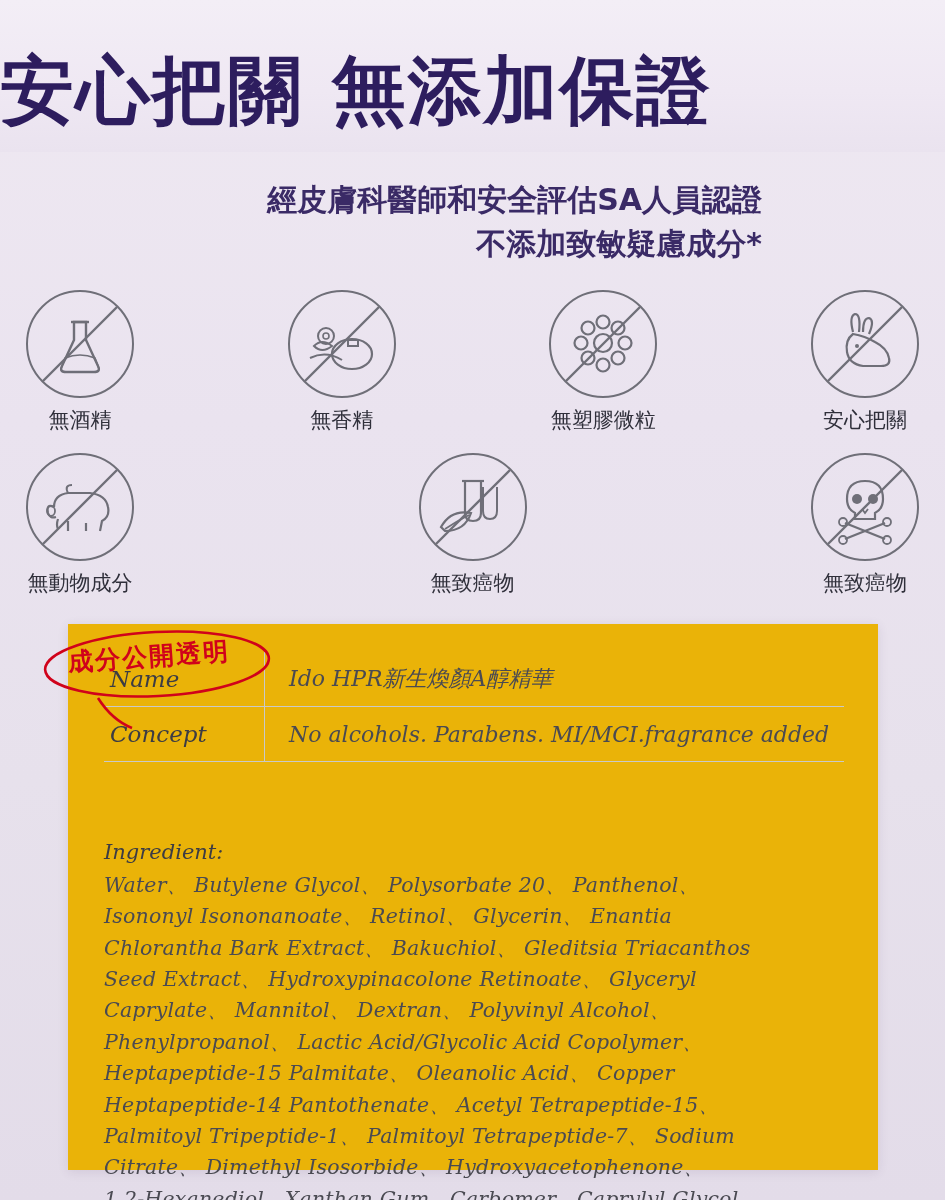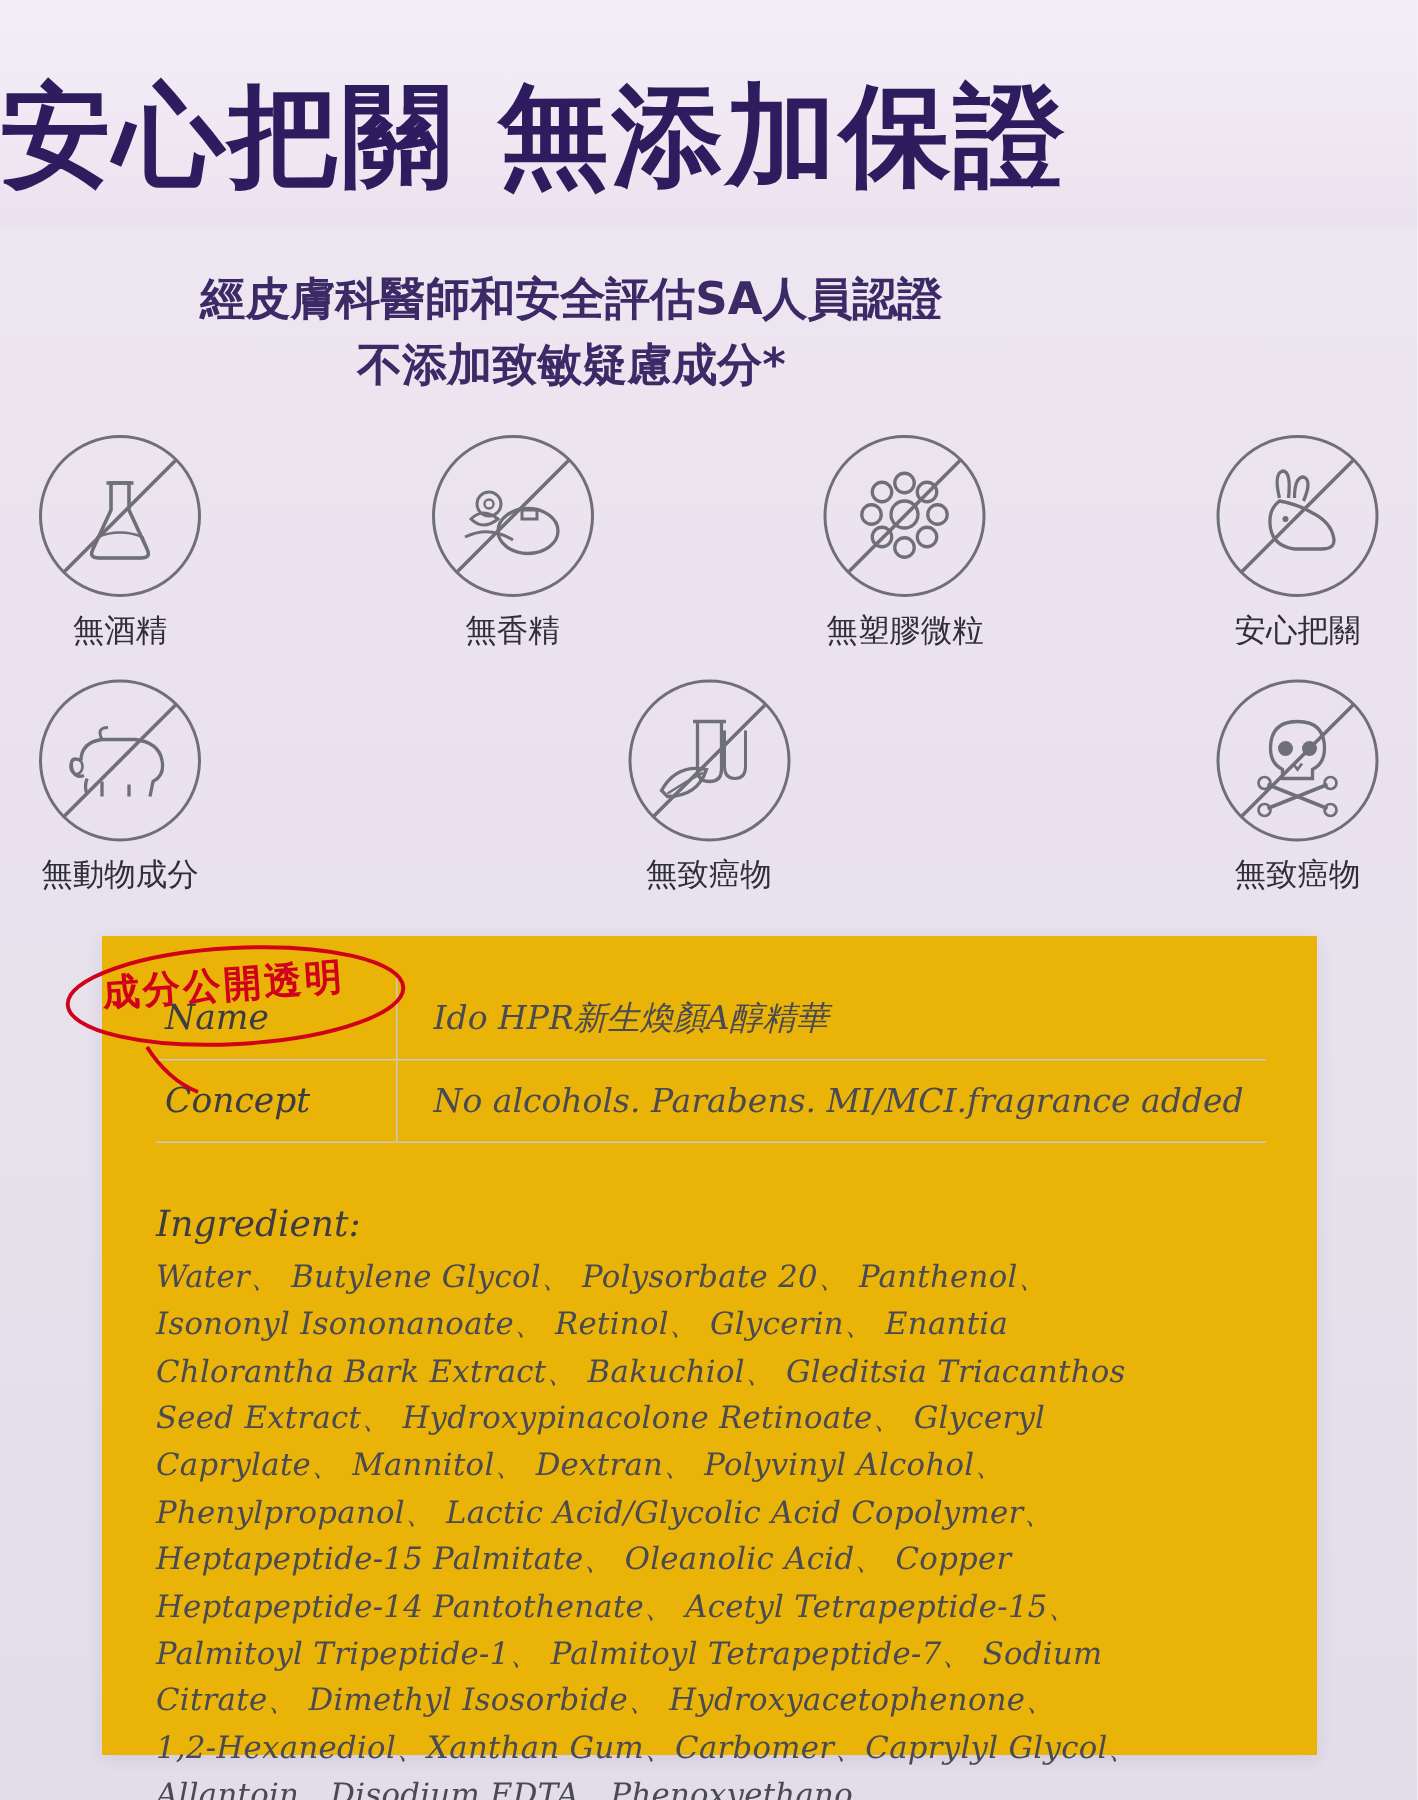--- a/index.html
+++ b/index.html
@@ -38,21 +38,21 @@
     font-weight: bold;
     letter-spacing: 2px;
     color: #2d1d5e;
     white-space: nowrap;
   }
   .subtitle {
     position: absolute;
     top: 178px;
     left: 0;
     width: 762px;
-    text-align: center;
+    text-align: right;
     font-family: "DejaVu Sans", sans-serif;
     font-size: 30px;
     font-weight: bold;
     color: #3a2a66;
     line-height: 1.45;
   }
   .subtitle .line2 { display: block; }
 
   
   .icons-area {
@@ -135,23 +135,24 @@
   }
   .ingredient-block {
     position: absolute;
     left: 36px;
     top: 178px;
     width: 748px;
   }
   .ing-title {
     font-family: "DejaVu Serif", serif;
     font-style: italic;
-    font-size: 24px;
+    font-size: 21px;
     color: #3c3c44;
     margin-bottom: 6px;
+    margin-top: 38px;
   }
   .ing-body {
     font-family: "DejaVu Serif", serif;
     font-style: italic;
     font-size: 20.5px;
     color: #4a4a52;
     line-height: 1.53;
     white-space: pre-line;
     letter-spacing: 0.2px;
   }

